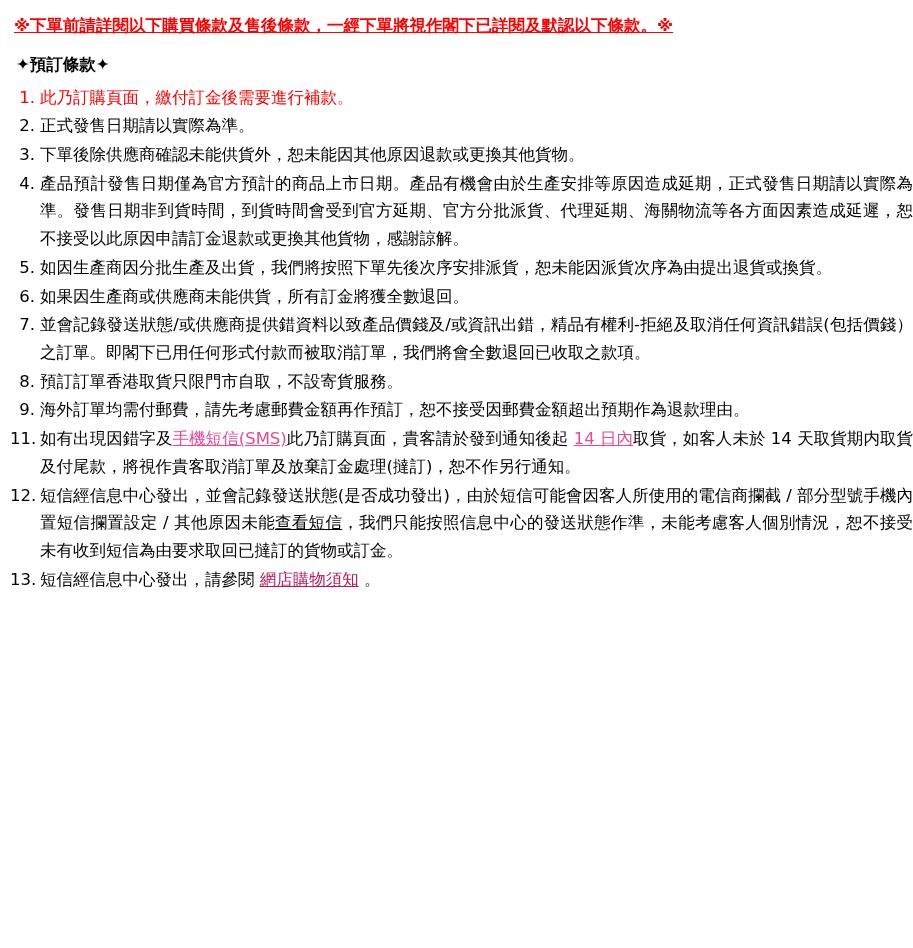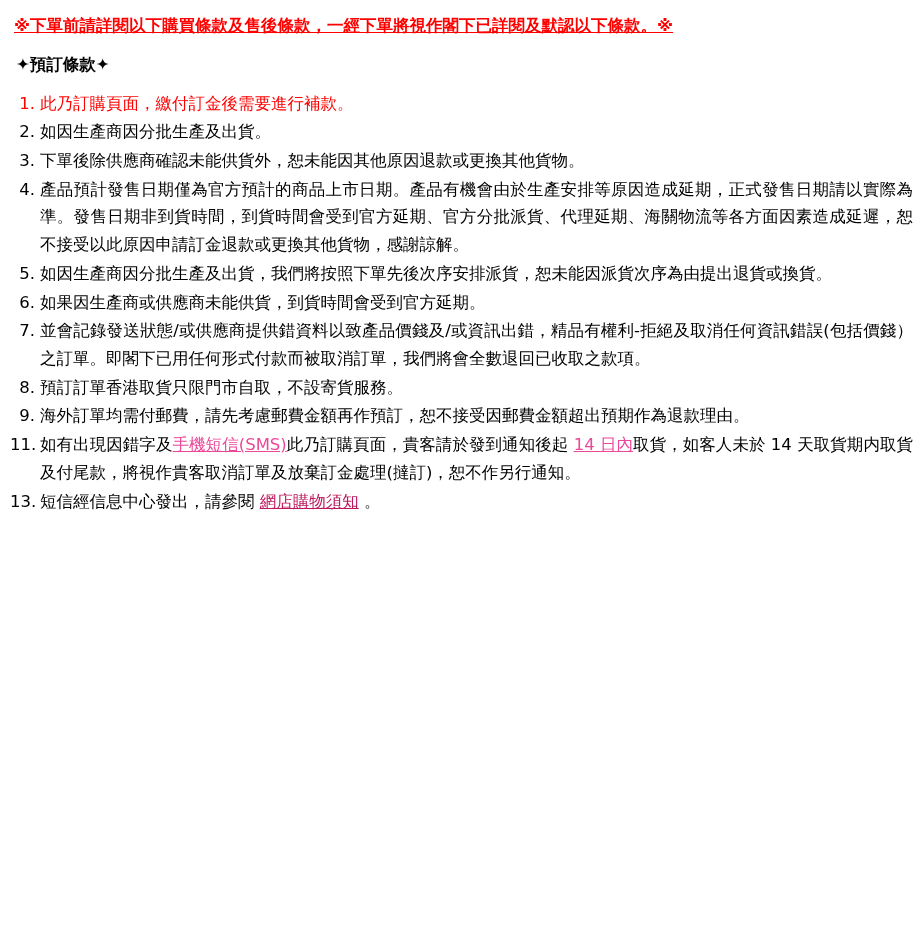--- a/index.html
+++ b/index.html
@@ -26,21 +26,21 @@
     font-size: 16.5px;
     letter-spacing: 0px;
     text-decoration: underline;
     line-height: 1.5;
     margin: 2px 0 14px 4px;
   }
 
   .section-title {
     font-weight: bold;
     font-size: 16.5px;
-    margin: 0 0 12px 6px;
+    margin: 0 0 6px 6px;
     line-height: 1.5;
   }
 
   ol.terms {
     list-style: none;
     margin: 0;
     padding: 0;
   }
   ol.terms > li {
     display: flex;
@@ -87,53 +87,57 @@
 
   <div class="section-title">✦預訂條款✦</div>
 
   <ol class="terms" id="terms-list">
       <li class="red">
         <span class="num">1.</span>
         <span class="body-text">此乃訂購頁面，繳付訂金後需要進行補款。</span>
       </li>
       <li>
         <span class="num">2.</span>
-        <span class="body-text">如因生產商因分批生產及出貨。</span>
+        <span class="body-text">正式發售日期請以實際為準。</span>
       </li>
       <li>
         <span class="num">3.</span>
         <span class="body-text">下單後除供應商確認未能供貨外，恕未能因其他原因退款或更換其他貨物。</span>
       </li>
       <li>
         <span class="num">4.</span>
         <span class="body-text">產品預計發售日期僅為官方預計的商品上市日期。產品有機會由於生產安排等原因造成延期，正式發售日期請以實際為準。發售日期非到貨時間，到貨時間會受到官方延期、官方分批派貨、代理延期、海關物流等各方面因素造成延遲，恕不接受以此原因申請訂金退款或更換其他貨物，感謝諒解。</span>
       </li>
       <li>
         <span class="num">5.</span>
         <span class="body-text">如因生產商因分批生產及出貨，我們將按照下單先後次序安排派貨，恕未能因派貨次序為由提出退貨或換貨。</span>
       </li>
       <li>
         <span class="num">6.</span>
-        <span class="body-text">如果因生產商或供應商未能供貨，到貨時間會受到官方延期。</span>
+        <span class="body-text">如果因生產商或供應商未能供貨，所有訂金將獲全數退回。</span>
       </li>
       <li>
         <span class="num">7.</span>
         <span class="body-text">並會記錄發送狀態/或供應商提供錯資料以致產品價錢及/或資訊出錯，精品有權利-拒絕及取消任何資訊錯誤(包括價錢）之訂單。即閣下已用任何形式付款而被取消訂單，我們將會全數退回已收取之款項。</span>
       </li>
       <li>
         <span class="num">8.</span>
         <span class="body-text">預訂訂單香港取貨只限門市自取，不設寄貨服務。</span>
       </li>
       <li>
         <span class="num">9.</span>
         <span class="body-text">海外訂單均需付郵費，請先考慮郵費金額再作預訂，恕不接受因郵費金額超出預期作為退款理由。</span>
       </li>
       <li>
         <span class="num">11.</span>
         <span class="body-text"><span>如有出現因錯字及</span><span class="u-red">手機短信(SMS)</span><span>此乃訂購頁面，貴客請於發到通知後起 </span><span class="u-red">14 日內</span><span>取貨，如客人未於 14 天取貨期内取貨及付尾款，將視作貴客取消訂單及放棄訂金處理(撻訂)，恕不作另行通知。</span></span>
       </li>
       <li>
+        <span class="num">12.</span>
+        <span class="body-text"><span>短信經信息中心發出，並會記錄發送狀態(是否成功發出)，由於短信可能會因客人所使用的電信商攔截 / 部分型號手機內置短信攔置設定 / 其他原因未能</span><span class="u-black">查看短信</span><span>，我們只能按照信息中心的發送狀態作準，未能考慮客人個別情況，恕不接受未有收到短信為由要求取回已撻訂的貨物或訂金。</span></span>
+      </li>
+      <li>
         <span class="num">13.</span>
         <span class="body-text"><span>短信經信息中心發出，請參閱 </span><span class="link">網店購物須知</span><span> 。</span></span>
       </li>
     </ol>
 
 </div>
 
 </body></html>

